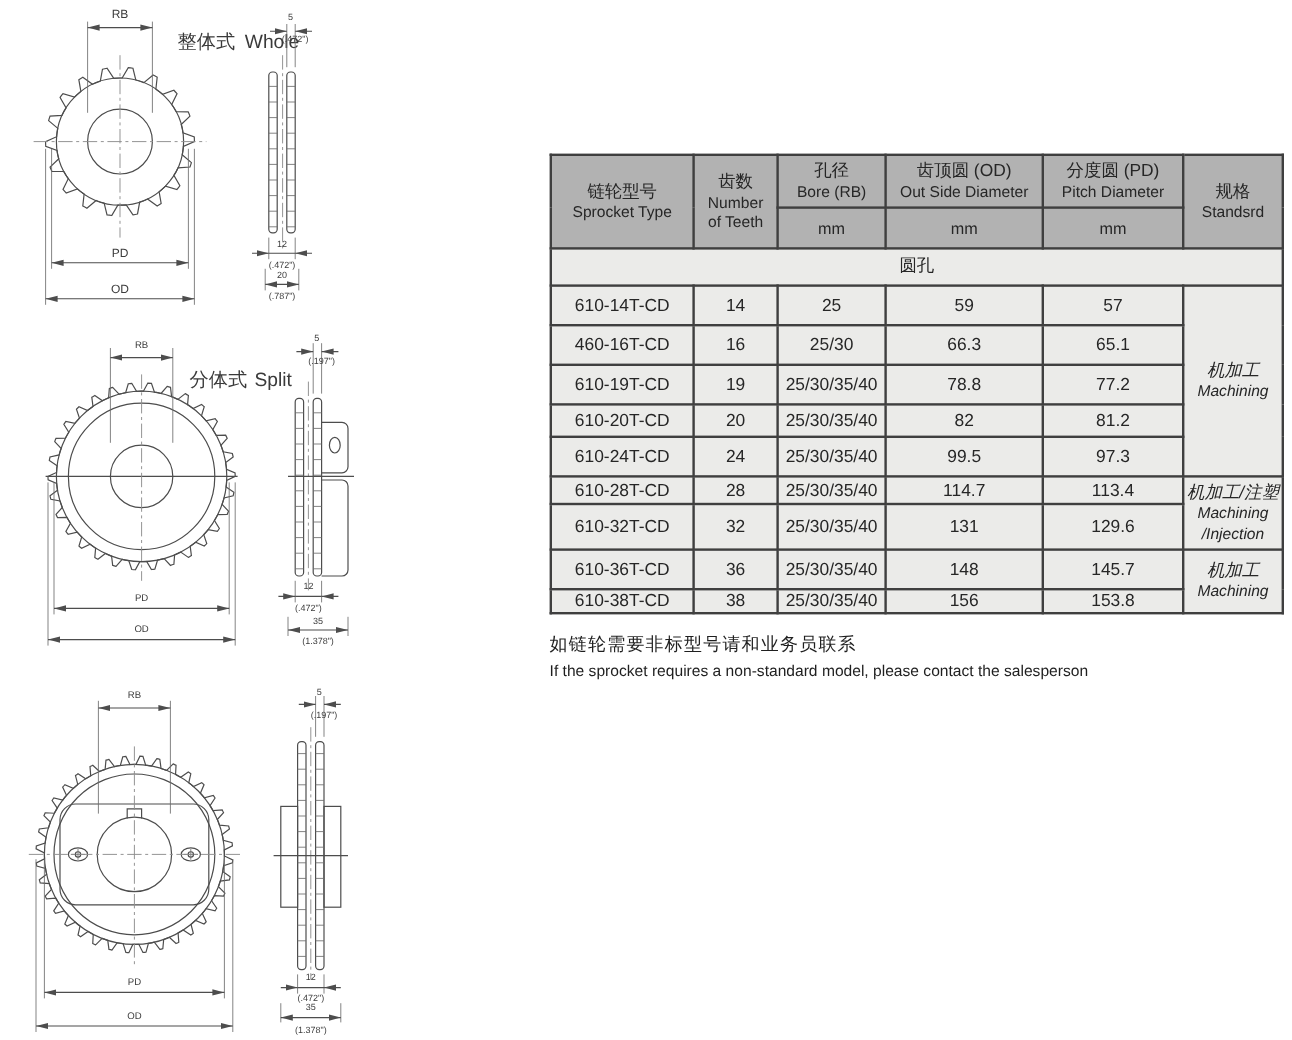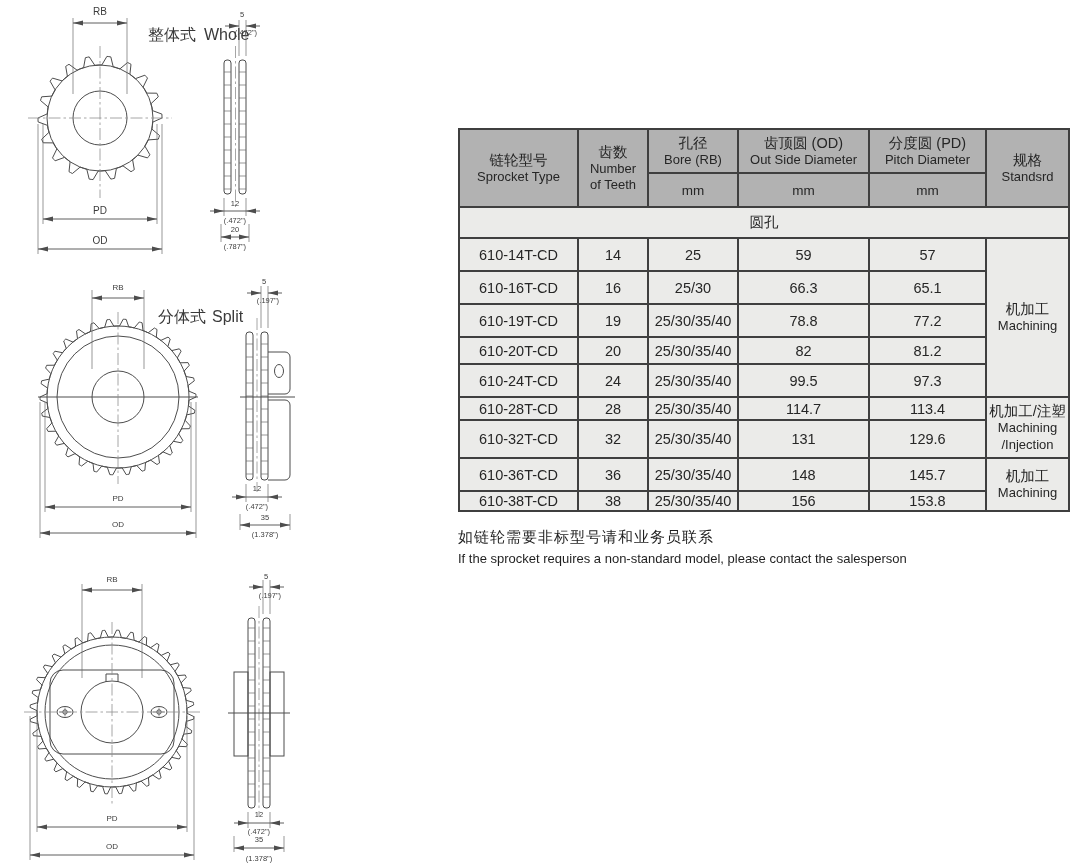--- a/index.html
+++ b/index.html
@@ -21,21 +21,21 @@
   
   .spec-table{position:absolute;left:458px;top:128px;width:610px;border-collapse:collapse;
               table-layout:fixed;color:#262626;}
   .spec-table td{border:2px solid #3f3f3f;text-align:center;vertical-align:middle;padding:0 2px;}
   .hd{background:#b2b2b2;}
   .bd{background:#ebebe9;}
   .cn{font-size:14.5px;line-height:1.25;}
   .en{font-size:13px;line-height:1.25;}
   .unit{font-size:13.5px;}
   .val{font-size:14.5px;}
-  .std-line{line-height:1.25;}
+  .std-line{line-height:1.25;font-style:italic;}
   .std-line:empty{display:none;}
   
   .note{position:absolute;left:458px;top:528px;color:#1f1f1f;}
   .note-cn{font-size:15px;letter-spacing:1px;}
   .note-en{font-size:13px;margin-top:4px;}
 </style>
 </head>
 <body>
 
 <div class="page">
@@ -268,21 +268,21 @@
       <td class="bd val">25</td>
       <td class="bd val">59</td>
       <td class="bd val">57</td>
       <td class="bd" rowspan="5">
         <div class="cn std-line">机加工</div>
         <div class="en std-line">Machining</div>
 
       </td>
     </tr>
     <tr style="height:33px">
-      <td class="bd val">610-16T-CD</td>
+      <td class="bd val">460-16T-CD</td>
       <td class="bd val">16</td>
       <td class="bd val">25/30</td>
       <td class="bd val">66.3</td>
       <td class="bd val">65.1</td>
     </tr>
     <tr style="height:33px">
       <td class="bd val">610-19T-CD</td>
       <td class="bd val">19</td>
       <td class="bd val">25/30/35/40</td>
       <td class="bd val">78.8</td>

